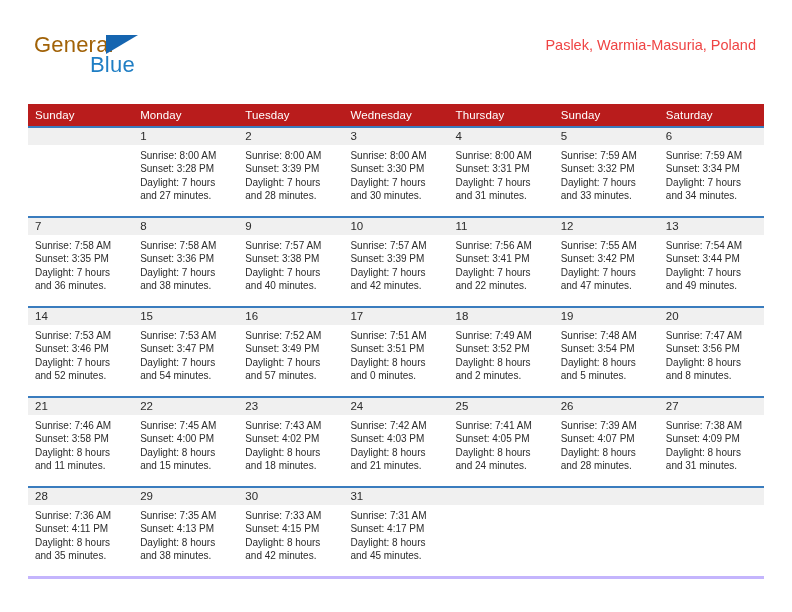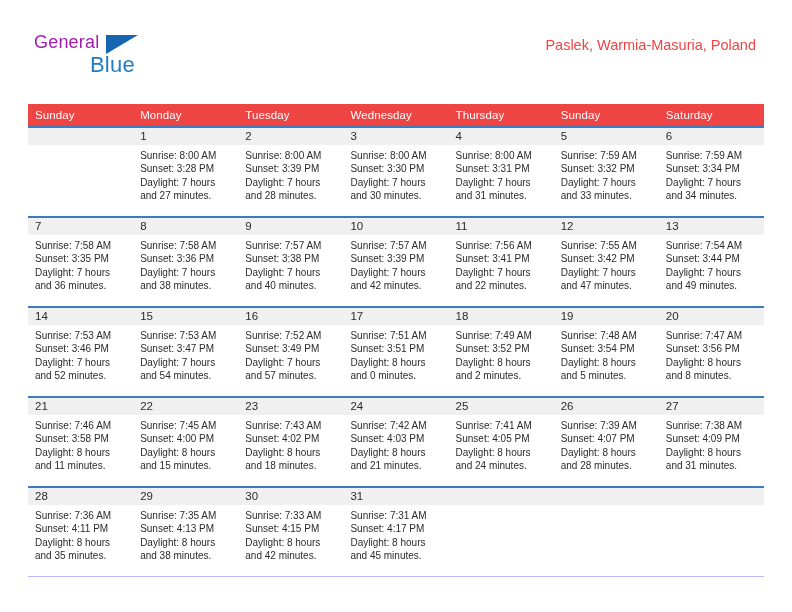--- a/index.html
+++ b/index.html
@@ -34,23 +34,23 @@
     position: absolute;
     left: 34px;
     top: 32px;
     width: 180px;
     height: 48px;
   }
   .logo-general {
     position: absolute;
     left: 0;
     top: 0;
-    font-size: 18px;
+    font-size: 22px;
     letter-spacing: 0.2px;
-    color: #a21caf;
+    color: #a16207;
     font-family: "Liberation Sans", sans-serif;
   }
   .logo-tri {
     position: absolute;
     left: 72px;
     top: 3px;
     width: 0;
     height: 0;
     border-left: 32px solid #1565b0;
     border-bottom: 19px solid transparent;
@@ -94,39 +94,39 @@
     width: 736px;
   }
   table.cal {
     border-collapse: collapse;
     table-layout: fixed;
     width: 736px;
   }
   table.cal col { width: 105.14px; }
 
   thead th {
-    background: #ef4444;
+    background: #b91c1c;
     color: #ffffff;
     font-size: 11.5px;
     font-weight: normal;
     text-align: left;
     padding: 5px 0 5px 7px;
     height: 11px;
     letter-spacing: 0.1px;
   }
 
   tbody td {
     vertical-align: top;
     padding: 0;
     border-top: 2px solid #3a7cbe;
     height: 88px;
     background: #ffffff;
     position: relative;
   }
-  tbody tr:last-child td { border-bottom: 1px solid #c4b5fd; margin-left: 12px; }
+  tbody tr:last-child td { border-bottom: 3px solid #c4b5fd; margin-left: 12px; }
 
   .daynum-band {
     background: #f0f0f0;
     height: 17px;
     padding: 2px 0 1px 7px;
     font-size: 11.5px;
     color: #2b2b2b;
     box-sizing: border-box;
   }
   .cell-body {

